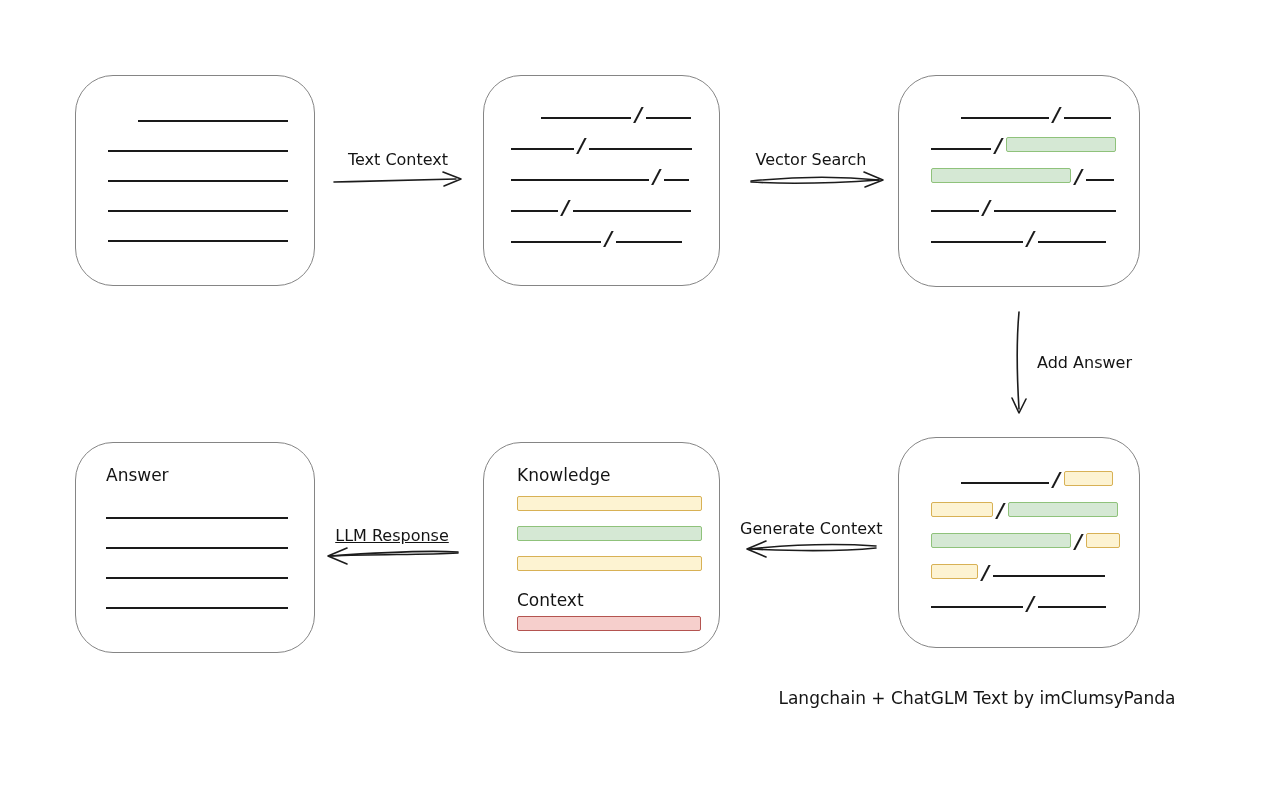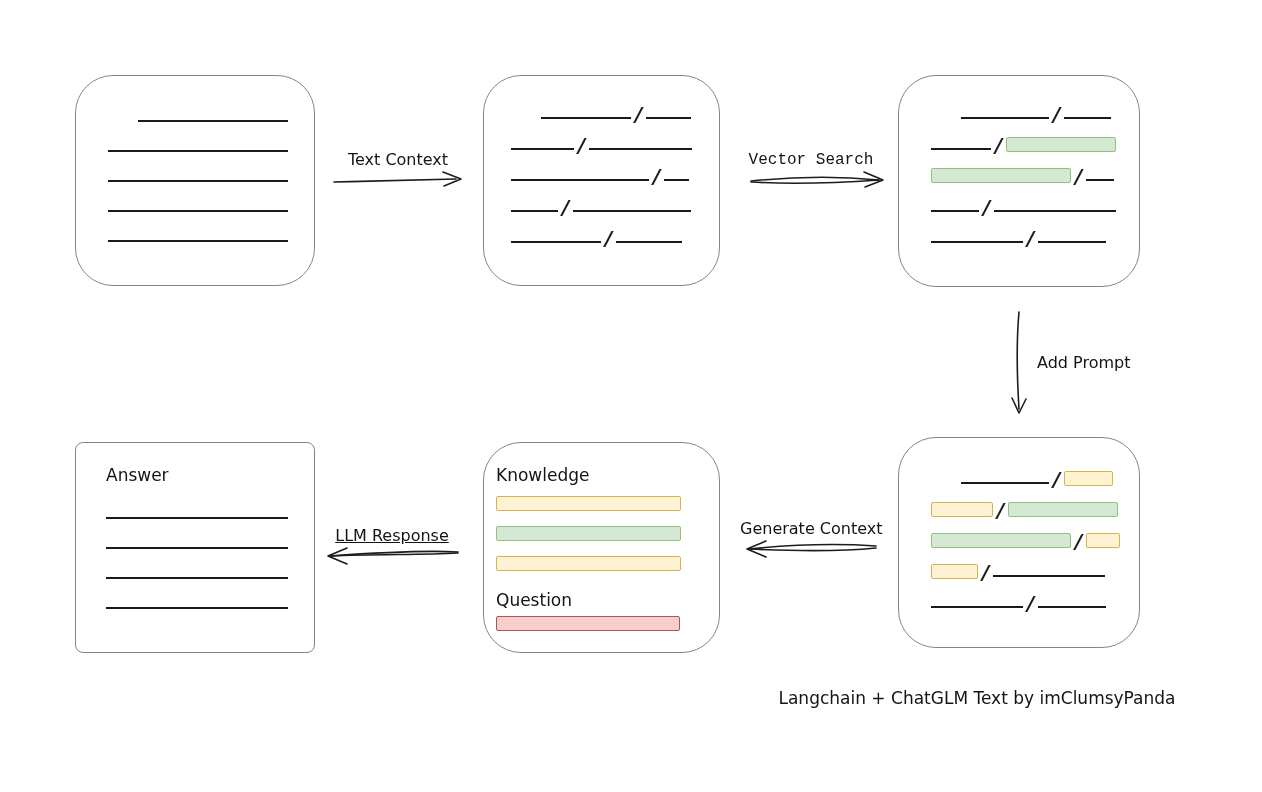--- a/index.html
+++ b/index.html
@@ -173,59 +173,59 @@
           <span class="seg seg-line" style="width: 112px;"></span>
         </div>
         <div class="row">
           <span class="seg seg-line" style="width: 92px;"></span>
           <span class="seg seg-slash">/</span>
           <span class="seg seg-line" style="width: 68px;"></span>
         </div>
       </div>
   </div>
 
-  <div class="box" style="left:483px;top:442px;width:237px;height:211px;padding:21px 0 0 12px;">
+  <div class="box" style="left:483px;top:442px;width:237px;height:211px;padding:21px 0 0 33px;">
     <div class="box-label">Knowledge</div>
     <div class="rows rows-top" style="margin-top:10px">
         <div class="row">
           <span class="seg seg-chip seg-yellow" style="width: 183px;"></span>
         </div>
         <div class="row">
           <span class="seg seg-chip seg-green" style="width: 183px;"></span>
         </div>
         <div class="row">
           <span class="seg seg-chip seg-yellow" style="width: 183px;"></span>
         </div>
       </div>
-    <div class="box-label" style="margin-top:3px">Question</div>
+    <div class="box-label" style="margin-top:3px">Context</div>
     <div class="rows rows-top" style="margin-top:5px">
         <div class="row">
           <span class="seg seg-chip seg-red" style="width: 182px;"></span>
         </div>
       </div>
   </div>
 
-  <div class="box" style="left:75px;top:442px;width:240px;height:211px;padding:21px 0 0 30px;border-radius:8px;">
+  <div class="box" style="left:75px;top:442px;width:240px;height:211px;padding:21px 0 0 30px;">
     <div class="box-label">Answer</div>
     <div class="rows rows-30" style="margin-top:3px">
         <div class="row">
           <span class="seg seg-line" style="width: 182px;"></span>
         </div>
         <div class="row">
           <span class="seg seg-line" style="width: 182px;"></span>
         </div>
         <div class="row">
           <span class="seg seg-line" style="width: 182px;"></span>
         </div>
         <div class="row">
           <span class="seg seg-line" style="width: 182px;"></span>
         </div>
       </div>
   </div>
 
   <div class="arrow-label centered" style="left:336px;top:151px;width:124px;">Text Context</div>
-  <div class="arrow-label centered" style="left:748px;top:151px;width:126px;font-family:Liberation Mono, monospace;">Vector Search</div>
-  <div class="arrow-label" style="left:1037px;top:354px;">Add Prompt</div>
+  <div class="arrow-label centered" style="left:748px;top:151px;width:126px;">Vector Search</div>
+  <div class="arrow-label" style="left:1037px;top:354px;">Add Answer</div>
   <div class="arrow-label centered" style="left:740px;top:520px;width:142px;">Generate Context</div>
   <div class="arrow-label centered" style="left:330px;top:527px;width:124px;text-decoration:underline;">LLM Response</div>
 
   <div class="caption" style="left:767px;top:688px;width:420px;">Langchain + ChatGLM Text by imClumsyPanda</div>
 </div>
 
 </body></html>

